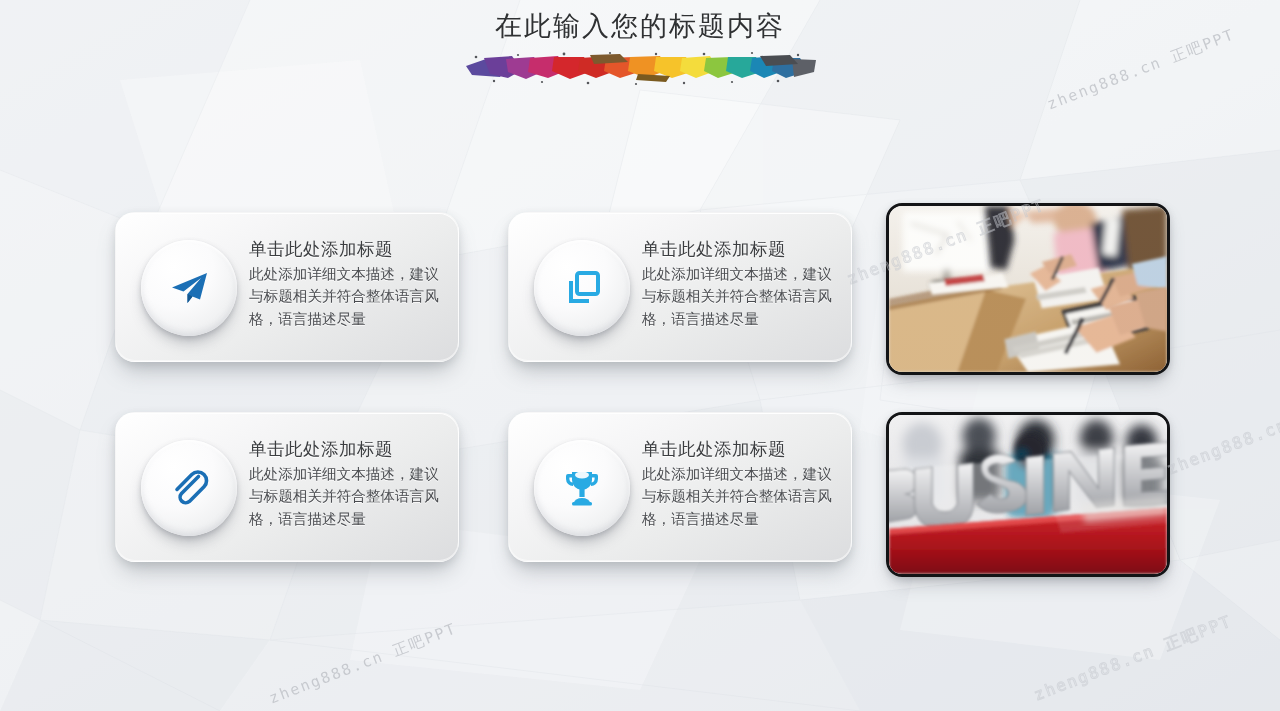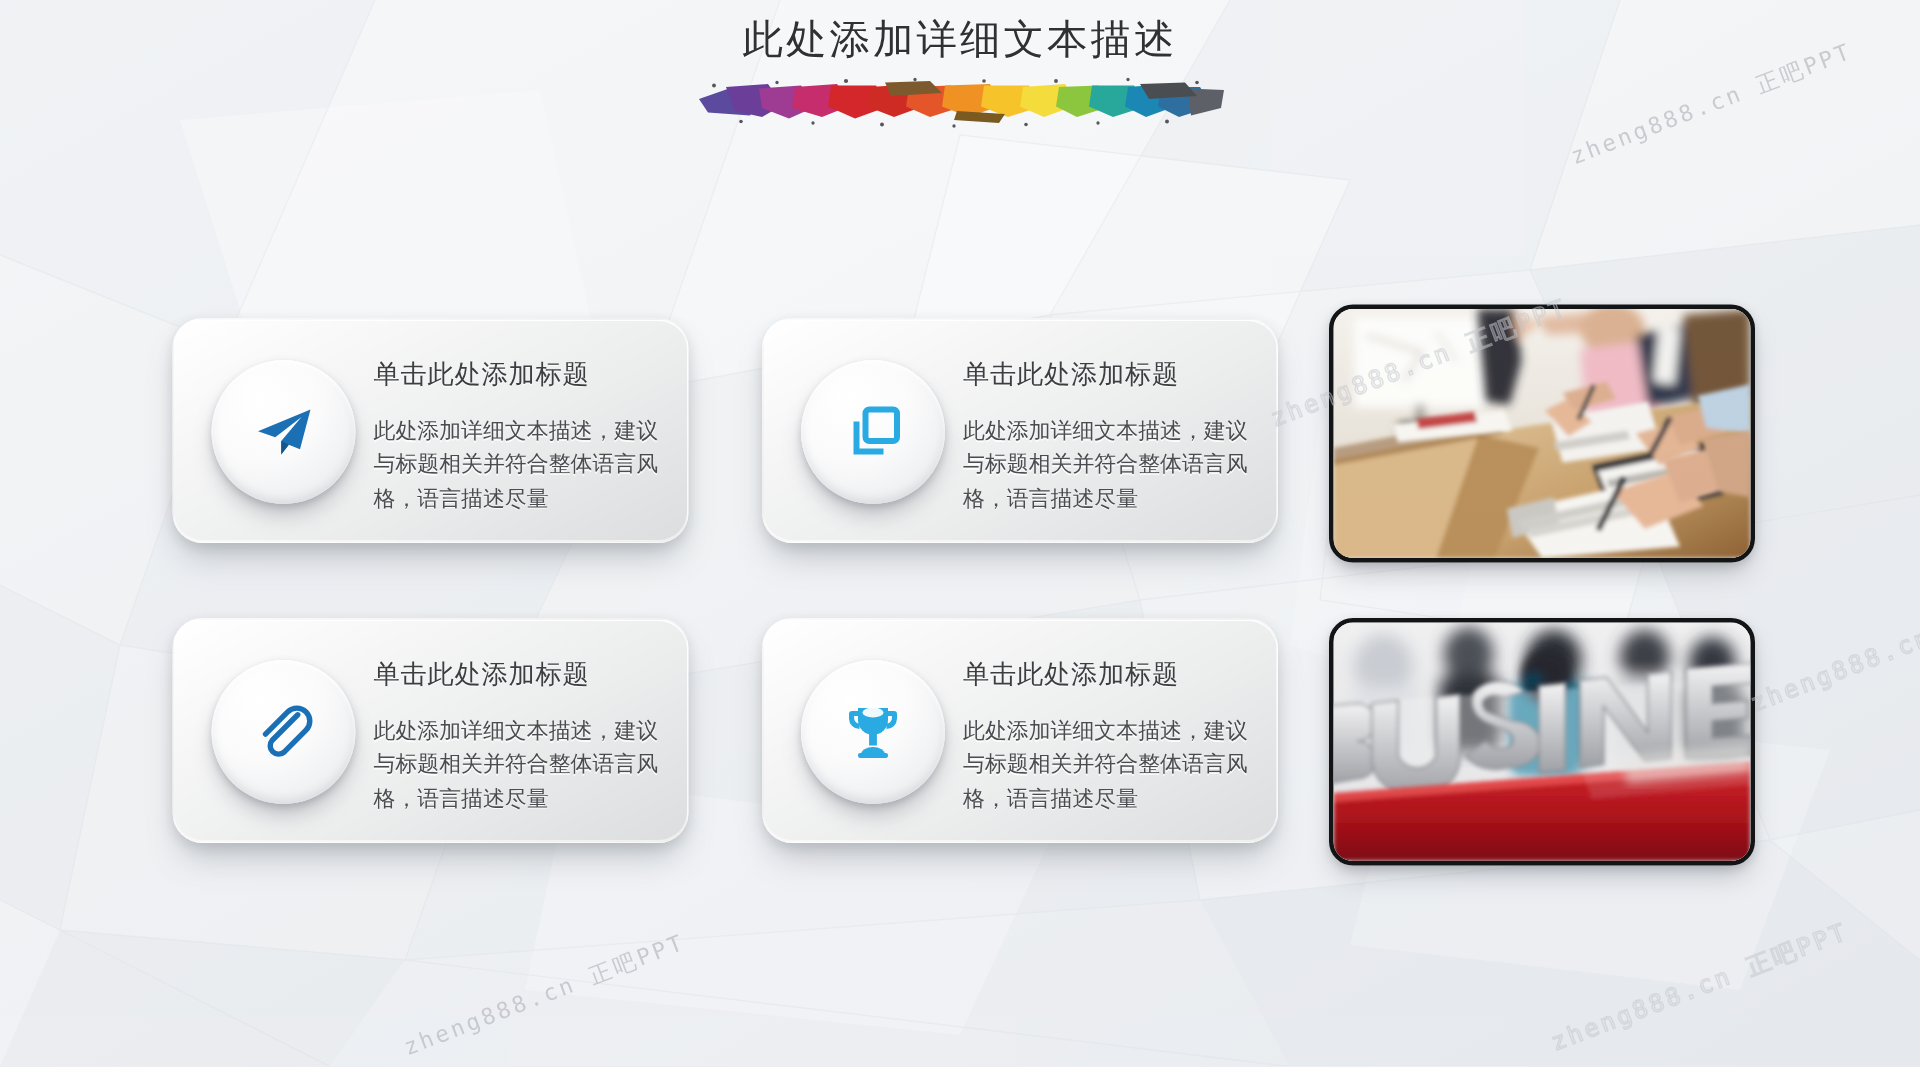--- a/index.html
+++ b/index.html
@@ -63,21 +63,21 @@
   .card-text{
     position:absolute;left:133px;top:26px;right:14px;
   }
   .card-title{
     font-size:17.5px;color:#3c3e41;letter-spacing:.5px;line-height:1.25;
     font-family:Liberation Sans, sans-serif;
     text-shadow:0 1px 0 rgba(255,255,255,.9);
     white-space:nowrap;
   }
   .card-body{
-    margin-top:16px;
+    margin-top:2px;
     font-size:14.6px;color:#4a4c50;line-height:1.55;
     font-family:"DejaVu Sans","Liberation Sans",sans-serif;
     text-shadow:0 1px 0 rgba(255,255,255,.85);
     width:200px;
   }
 
   
   .photo{
     position:absolute;
     border:3px solid #131416;
@@ -160,21 +160,21 @@
       <path d="M250,0 L150,230 L80,430 L40,620 L220,711"></path>
       <path d="M520,0 L430,260 L330,470 L270,640 L860,711"></path>
       <path d="M820,0 L700,210 L760,400 L800,600"></path>
       <path d="M1080,0 L1020,180 L1100,360 L1180,560 L1280,640"></path>
       <path d="M640,90 L900,120 L820,300 L600,250 Z"></path>
       <path d="M900,230 L1130,250 L1080,430 L880,400 Z"></path>
     </g>
   </svg>
 
   <div class="title-wrap">
-    <div class="title">此处添加详细文本描述</div>
+    <div class="title">在此输入您的标题内容</div>
     <div class="splash">
       <svg viewBox="0 0 360 36" width="360" height="36" preserveAspectRatio="none">
         <g>
           <path d="M6,16 L26,9 L46,18 L40,27 L12,25 Z" fill="#5b4a9e"></path>
           <path d="M24,8 L52,6 L62,20 L48,28 L30,24 Z" fill="#6b3f99"></path>
           <path d="M46,9 L74,7 L84,21 L66,29 L48,22 Z" fill="#9e3b92"></path>
           <path d="M70,8 L98,6 L108,20 L88,28 L68,22 Z" fill="#c62d6c"></path>
           <path d="M94,7 L124,7 L132,21 L110,29 L92,21 Z" fill="#d4272c"></path>
           <path d="M120,8 L150,6 L158,20 L136,28 L118,21 Z" fill="#cf2b25"></path>
           <path d="M146,8 L174,7 L182,21 L160,28 L144,21 Z" fill="#e4562a"></path>

